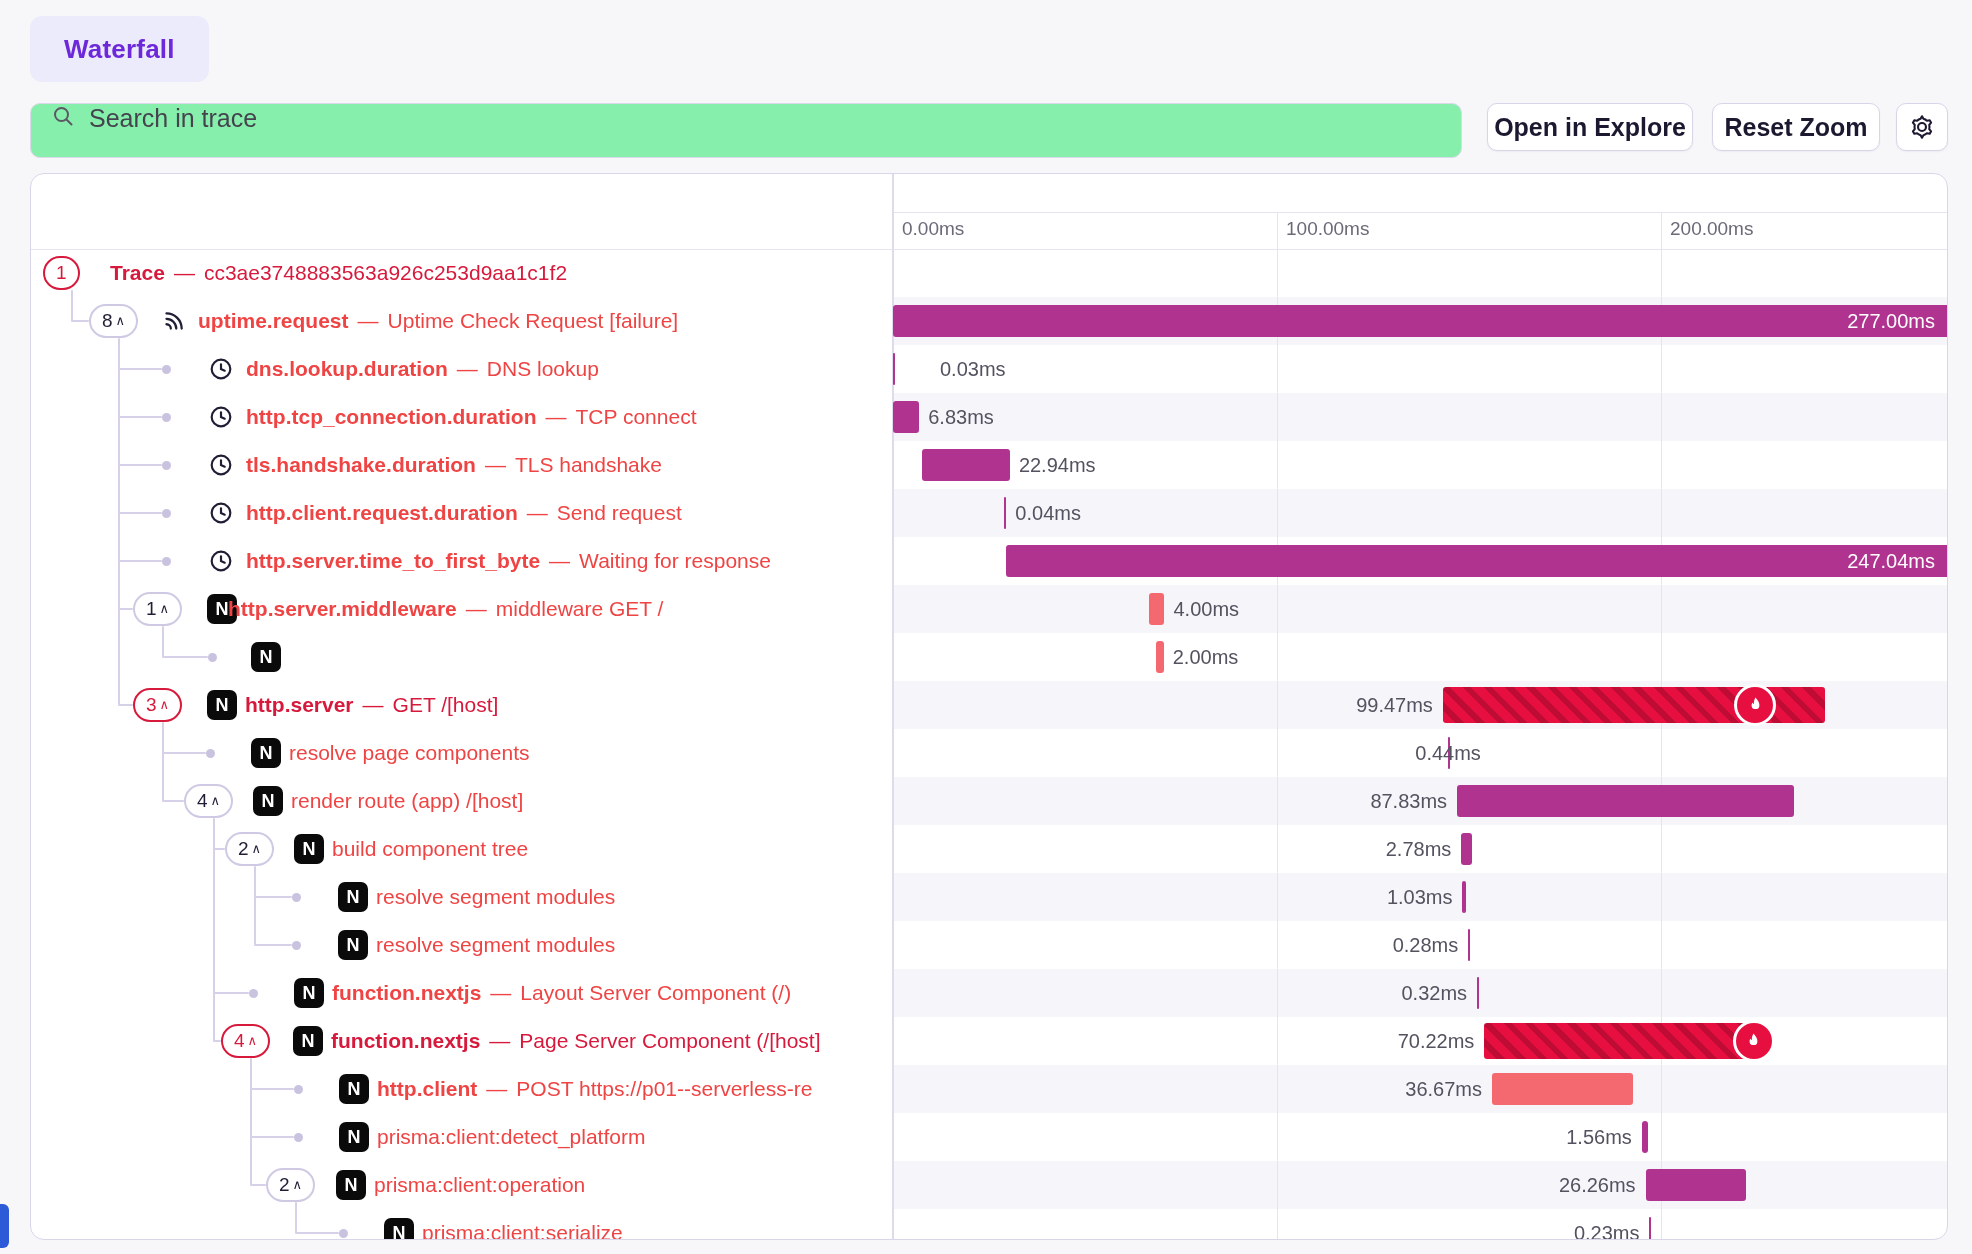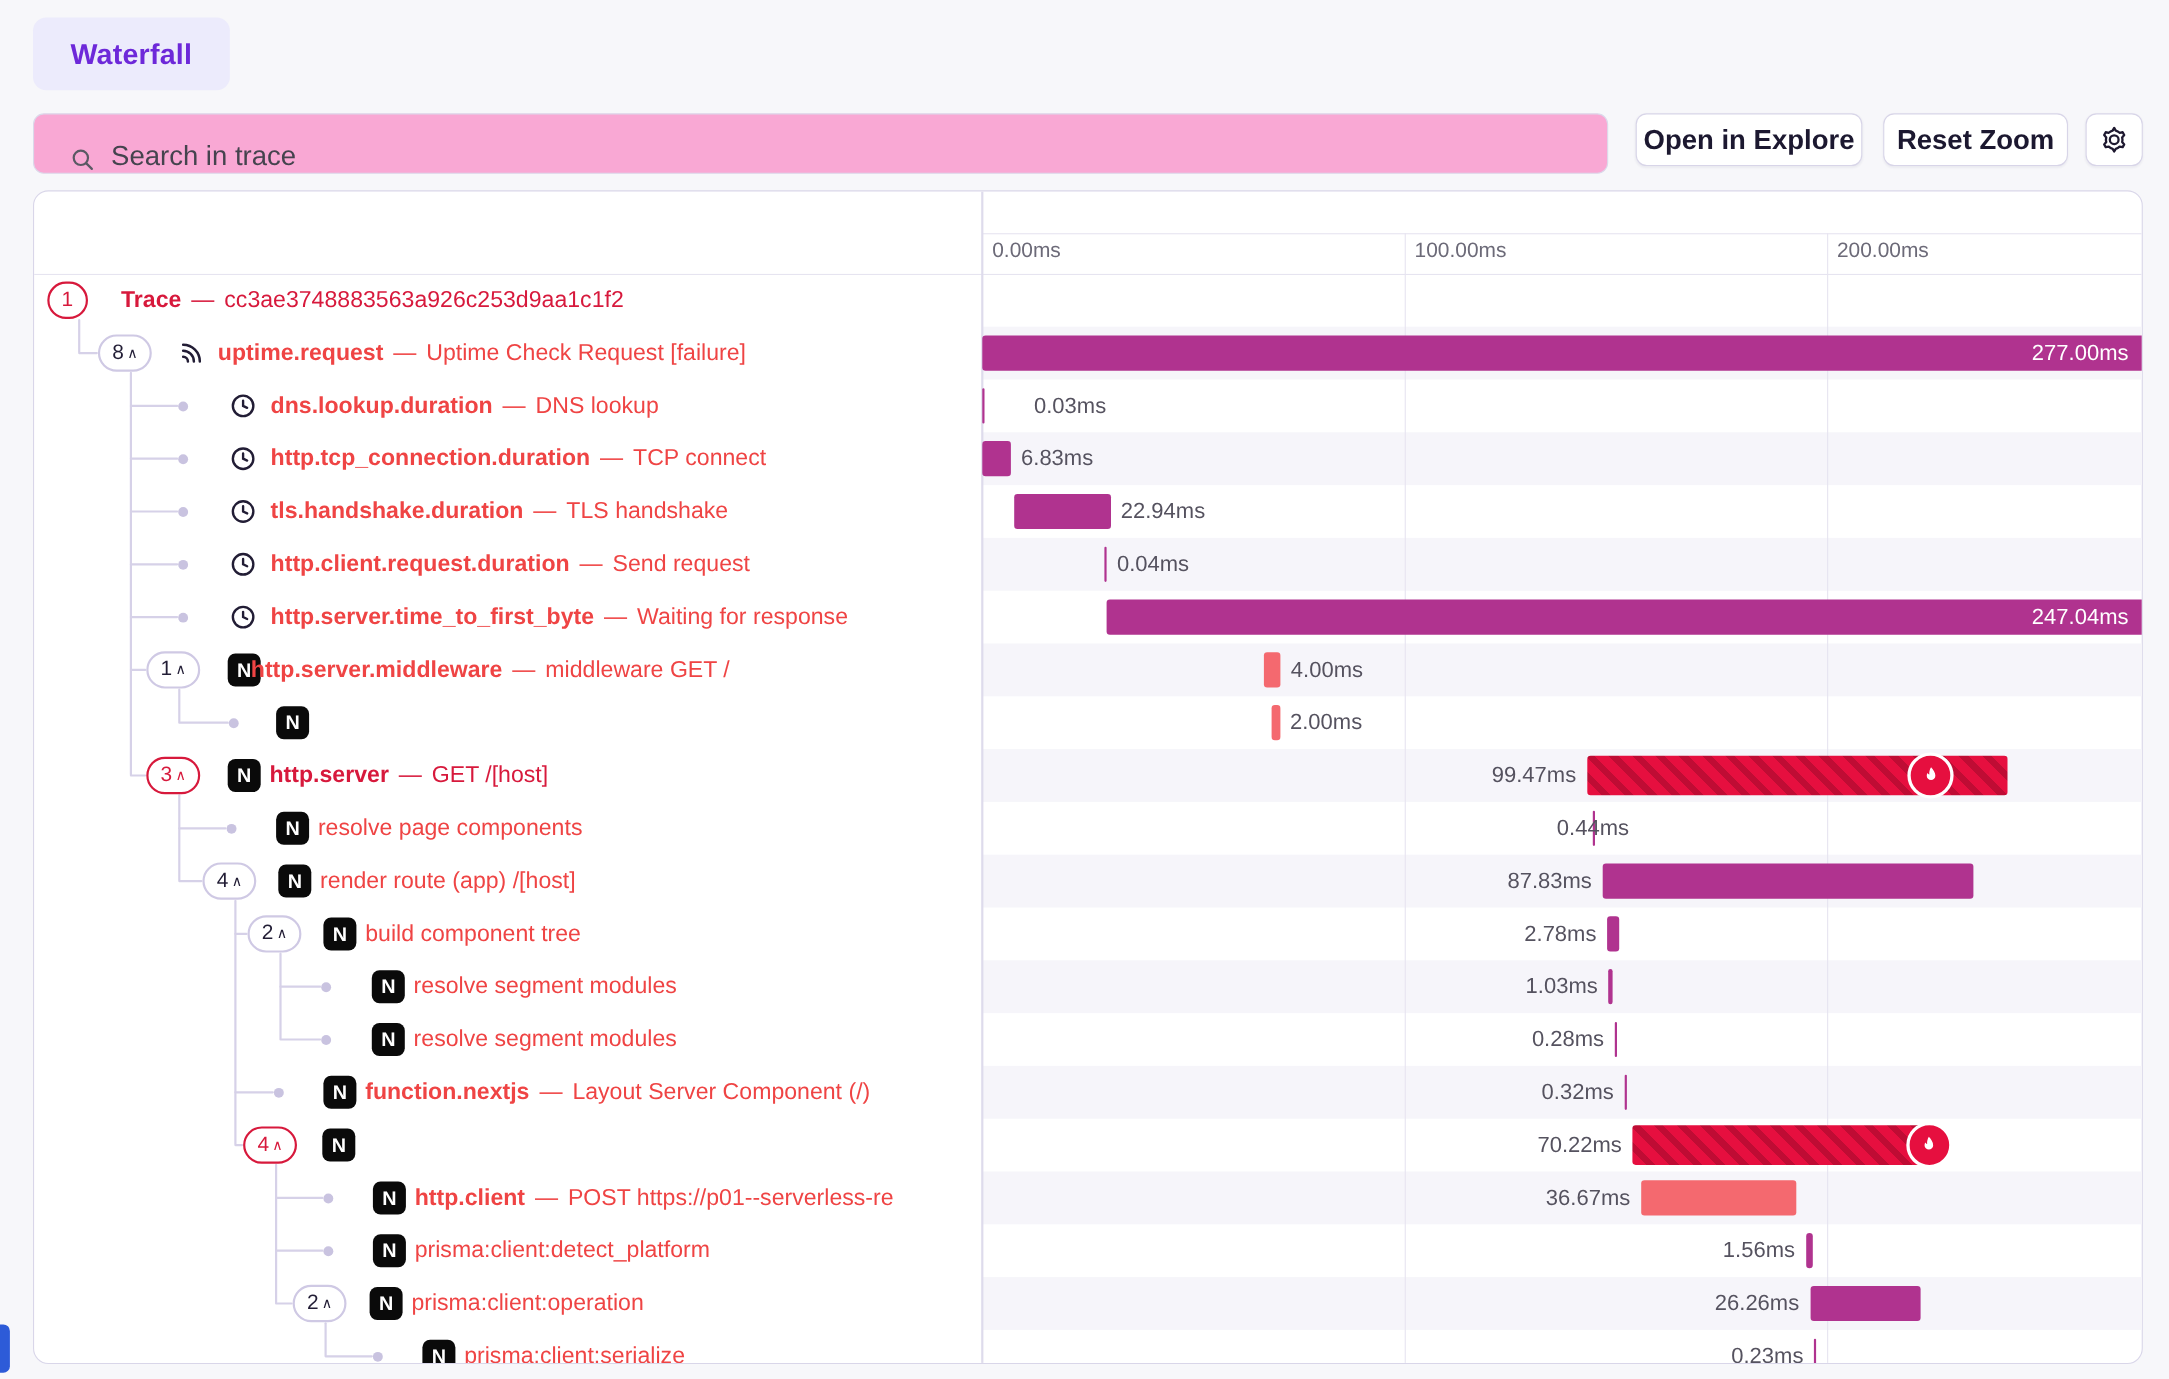--- a/index.html
+++ b/index.html
@@ -12,22 +12,22 @@
   .abs{position:absolute;}
   
   .tab-pill{
     left:30px;top:16px;height:66px;padding:0 34px;border-radius:12px;
     background:#ecebfc;display:flex;align-items:center;
     color:#6d28d9;font-size:26px;font-weight:600;letter-spacing:.2px;cursor:pointer;
   }
   
   .search{
     left:30px;top:103px;width:1432px;height:55px;box-sizing:border-box;
-    background:#f9a8d4;border:1.5px solid #dbd9ea;border-radius:10px;
-    display:flex;align-items:flex-end;gap:14px;padding:0 32px;color:#45434e;
+    background:#86efac;border:1.5px solid #dbd9ea;border-radius:10px;
+    display:flex;align-items:flex-start;gap:14px;padding:0 20px;color:#45434e;
   }
   .search .ph{font-size:25px;color:#45434e;}
   .btn{
     top:103px;height:48px;box-sizing:border-box;background:#ffffff;
     border:1.5px solid #d8d5e8;border-radius:10px;
     display:flex;align-items:center;justify-content:center;
     font-size:25px;font-weight:700;color:#1c1830;cursor:pointer;
     box-shadow:0 1px 2px rgba(40,30,80,.06);
   }
   
@@ -301,20 +301,21 @@
       <div class="txt" style="left:301px;"><span class="op-bold">function.nextjs</span><span class="sep">—</span><span>Layout Server Component (/)</span></div>
     </div>
     <div class="bar" style="left:1446.0639999999999px;top:803px;width:2px;height:32px;background:#b0338f;"></div>
     <div class="bar-label" style="left:1436.0639999999999px;top:795px;transform:translateX(-100%);">0.32ms</div>
     <div class="lrow red" style="top:843px;">
       <div class="badge red-b" style="left:190px;">
         <span>4</span>
         <span class="chev">∧</span>
       </div>
       <div class="icon-n" style="left:262px;">N</div>
+      <div class="txt" style="left:300px;"><span class="op-bold">function.nextjs</span><span class="sep">—</span><span>Page Server Component (/[host]</span></div>
     </div>
     <div class="bar" style="left:1453.3600000000001px;top:849px;width:269.6448px;height:36px;background:repeating-linear-gradient(45deg,#e60f3f 0 9px,#bf0c34 9px 15px);"></div>
     <div class="bar-label" style="left:1443.3600000000001px;top:843px;transform:translateX(-100%);">70.22ms</div>
     <div class="fire" style="left:1701.9279999999999px;top:846px;background:#e60f3f;">
       <svg width="19" height="19" viewBox="0 0 16 16">
         <path fill="#ffffff" d="M8 1.2C9.9 3.3 11.3 5.4 11.3 7.7A3.3 3.3 0 0 1 4.7 7.7C4.7 7 4.9 6.3 5.3 5.6C5.8 6.4 6.7 6.8 6.7 6.8C6.4 4.8 7.1 2.7 8 1.2Z"></path>
       </svg>
     </div>
     <div class="lrow" style="top:891px;">
       <div class="icon-n" style="left:308px;">N</div>

